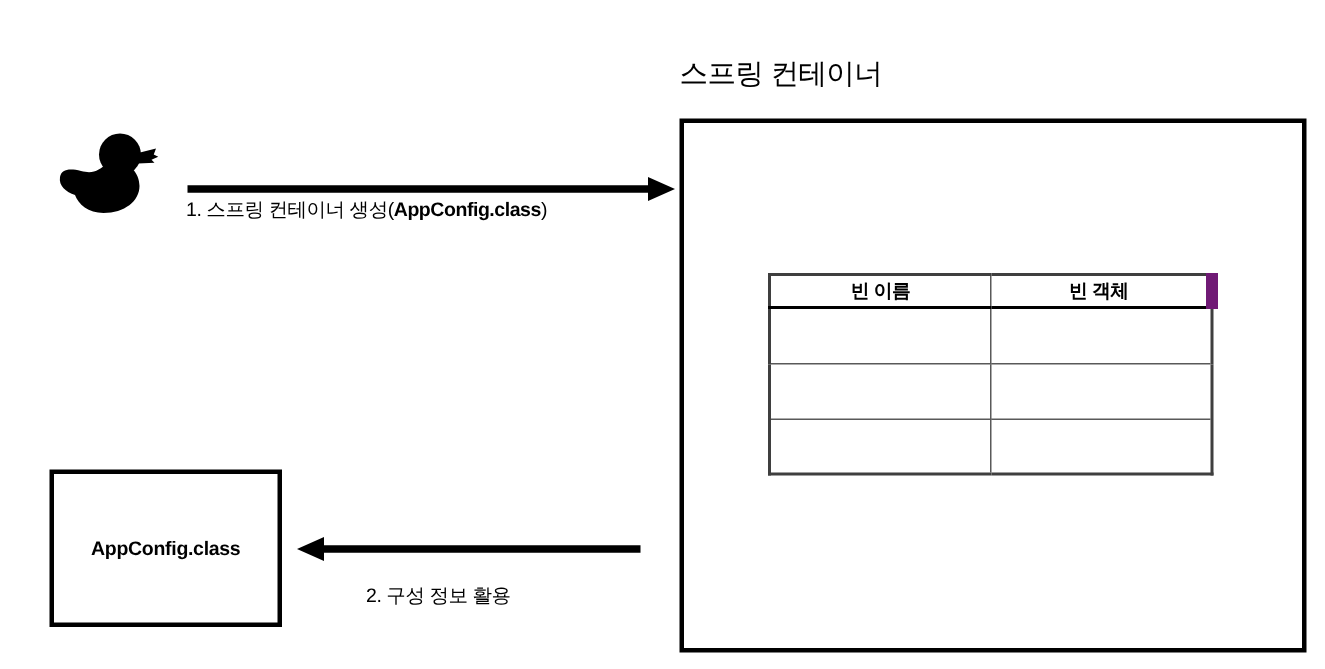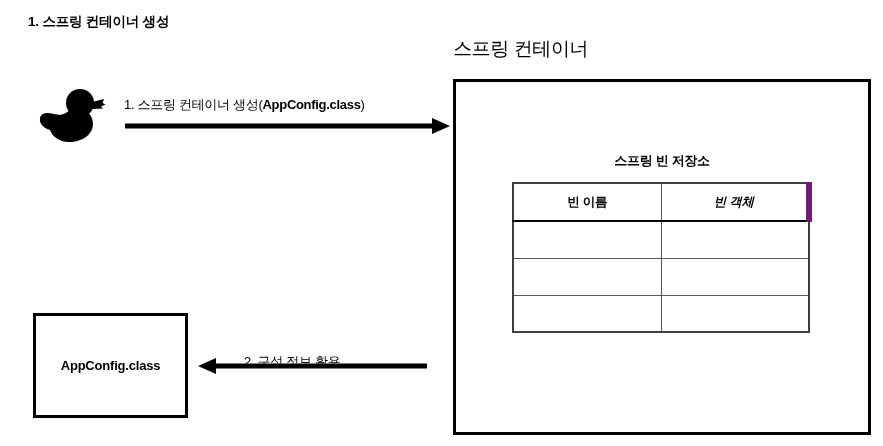--- a/index.html
+++ b/index.html
@@ -86,32 +86,32 @@
     background: #ffffff;
   }
   .beanstore-table th,
   .beanstore-table td {
     border: 1px solid #595959;
     box-sizing: border-box;
     width: 50%;
     padding: 0;
   }
   .beanstore-table th {
-    height: 38px;
+    height: 22px;
     font-size: 12.5px;
     font-weight: bold;
     letter-spacing: -0.3px;
     text-align: center;
     border-bottom: 2px solid #000000;
   }
   .beanstore-table td {
     height: 37px;
   }
   .beanstore-table tr.header-row th:first-child { border-left: 2px solid #3f3f3f; }
-  .beanstore-table tr.header-row th:last-child  { border-right: 6px solid #701a75; font-style: italic; }
+  .beanstore-table tr.header-row th:last-child  { border-right: 8px solid #701a75; }
   .beanstore-table tr.header-row th { border-top: 2px solid #3f3f3f; }
   .beanstore-table tr.body-row td:first-child { border-left: 2px solid #3f3f3f; }
   .beanstore-table tr.body-row td:last-child  { border-right: 2px solid #3f3f3f; }
   .beanstore-table tr.body-row:last-child td { border-bottom: 2px solid #3f3f3f; }
 
   
   .appconfig-box {
     position: absolute;
     left: 33px;
     top: 313px;
@@ -134,20 +134,21 @@
   
   .flow-arrow { position: absolute; }
   .flow-arrow svg { display: block; overflow: visible; }
 
   .arrow-label {
     position: absolute;
     font-size: 13px;
     font-weight: 400;
     letter-spacing: -0.3px;
     white-space: nowrap;
+    margin-top: 35px;
   }
   .arrow-label b { font-weight: bold; }
 
   .label-create {
     left: 124px;
     top: 96px;
   }
   .label-use {
     left: 244px;
     top: 353px;
@@ -160,21 +161,20 @@
   .arrow-use {
     left: 198px;
     top: 358px;
   }
 </style>
 </head>
 <body>
 
 <div id="canvas">
 
-  <div class="section-heading">1. 스프링 컨테이너 생성</div>
 
   <div class="duck-actor">
     <svg width="70" height="60" viewBox="0 0 70 60" xmlns="http://www.w3.org/2000/svg">
 
       <circle cx="44" cy="17" r="14" fill="#000000"></circle>
 
       <path d="M56 16 L68 13 L66.5 17 L69.5 18.5 L65 20.5 L67 22.5 L56 23 Z" fill="#000000"></path>
 
       <path d="M36 22
                C 30 28, 26 30, 18 28
@@ -194,21 +194,20 @@
     <svg width="326" height="16" viewBox="0 0 326 16" xmlns="http://www.w3.org/2000/svg">
       <line x1="1" y1="8" x2="310" y2="8" stroke="#000000" stroke-width="5"></line>
       <path d="M308 0 L326 8 L308 16 Z" fill="#000000"></path>
     </svg>
   </div>
 
   <div class="container-title">스프링 컨테이너</div>
 
   <div class="container-box"></div>
 
-  <div class="beanstore-title">스프링 빈 저장소</div>
 
   <table class="beanstore-table">
     <thead>
       <tr class="header-row">
         <th>빈 이름</th>
         <th>빈 객체</th>
       </tr>
     </thead>
     <tbody>
       <tr class="body-row">

